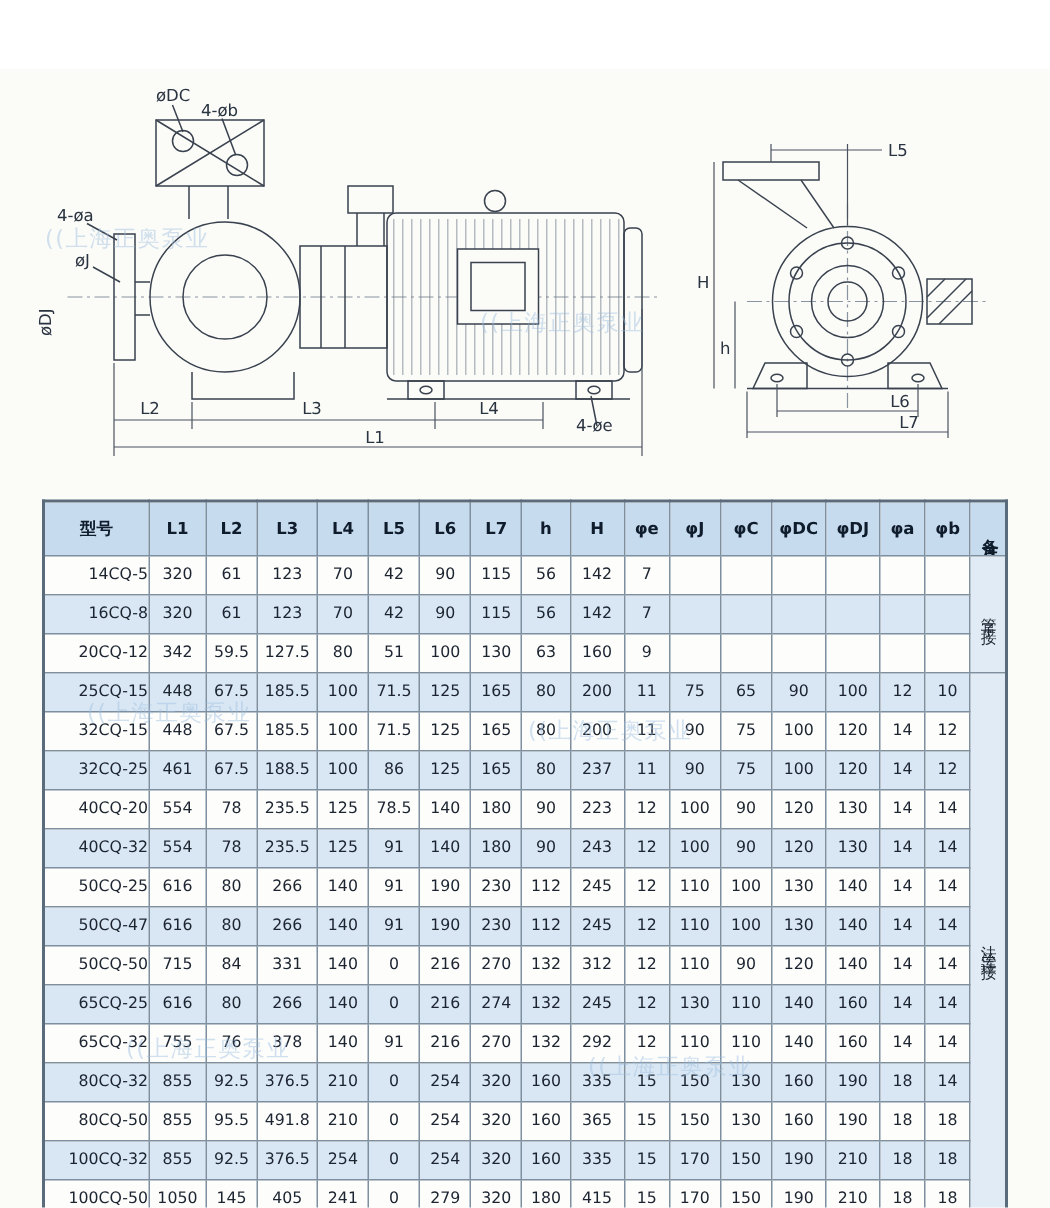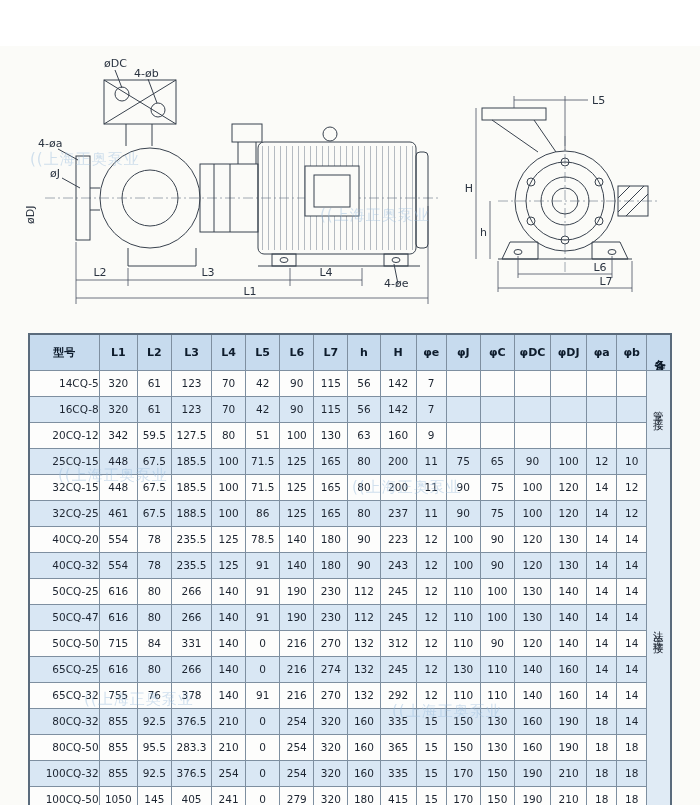--- a/index.html
+++ b/index.html
@@ -471,21 +471,21 @@
             <td>130</td>
             <td>160</td>
             <td>190</td>
             <td>18</td>
             <td>14</td>
           </tr>
           <tr>
             <td class="model">80CQ-50</td>
             <td>855</td>
             <td>95.5</td>
-            <td>283.3</td>
+            <td>491.8</td>
             <td>210</td>
             <td>0</td>
             <td>254</td>
             <td>320</td>
             <td>160</td>
             <td>365</td>
             <td>15</td>
             <td>150</td>
             <td>130</td>
             <td>160</td>

